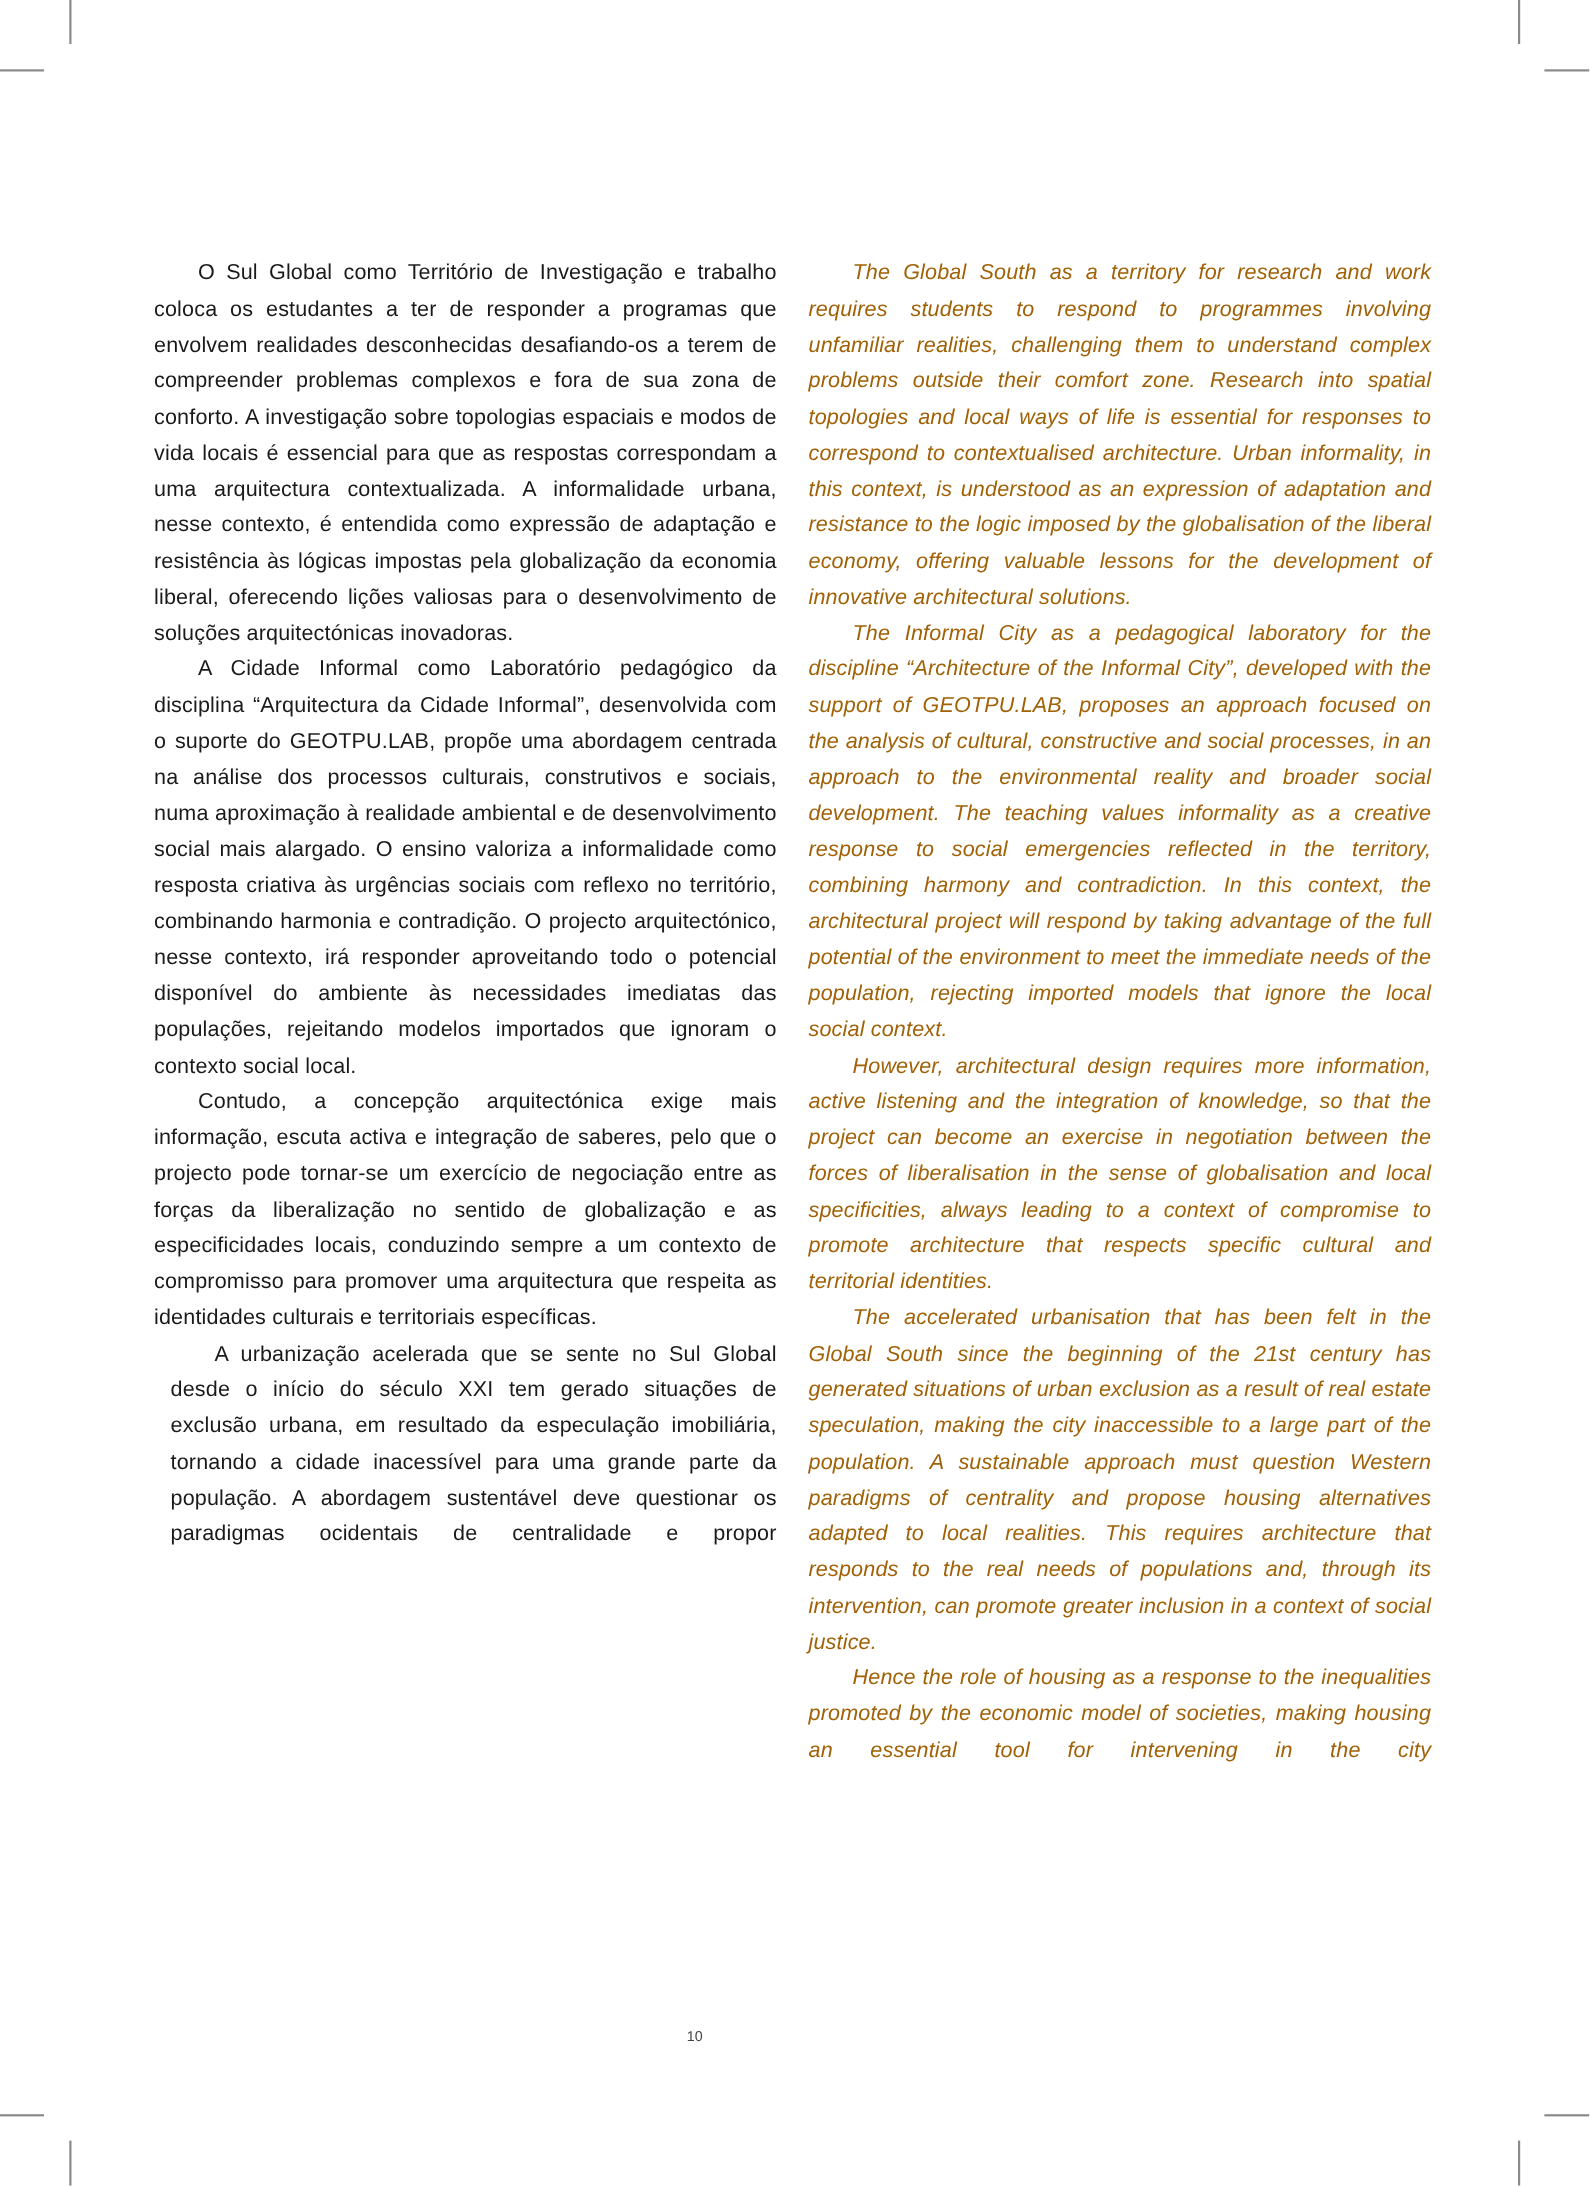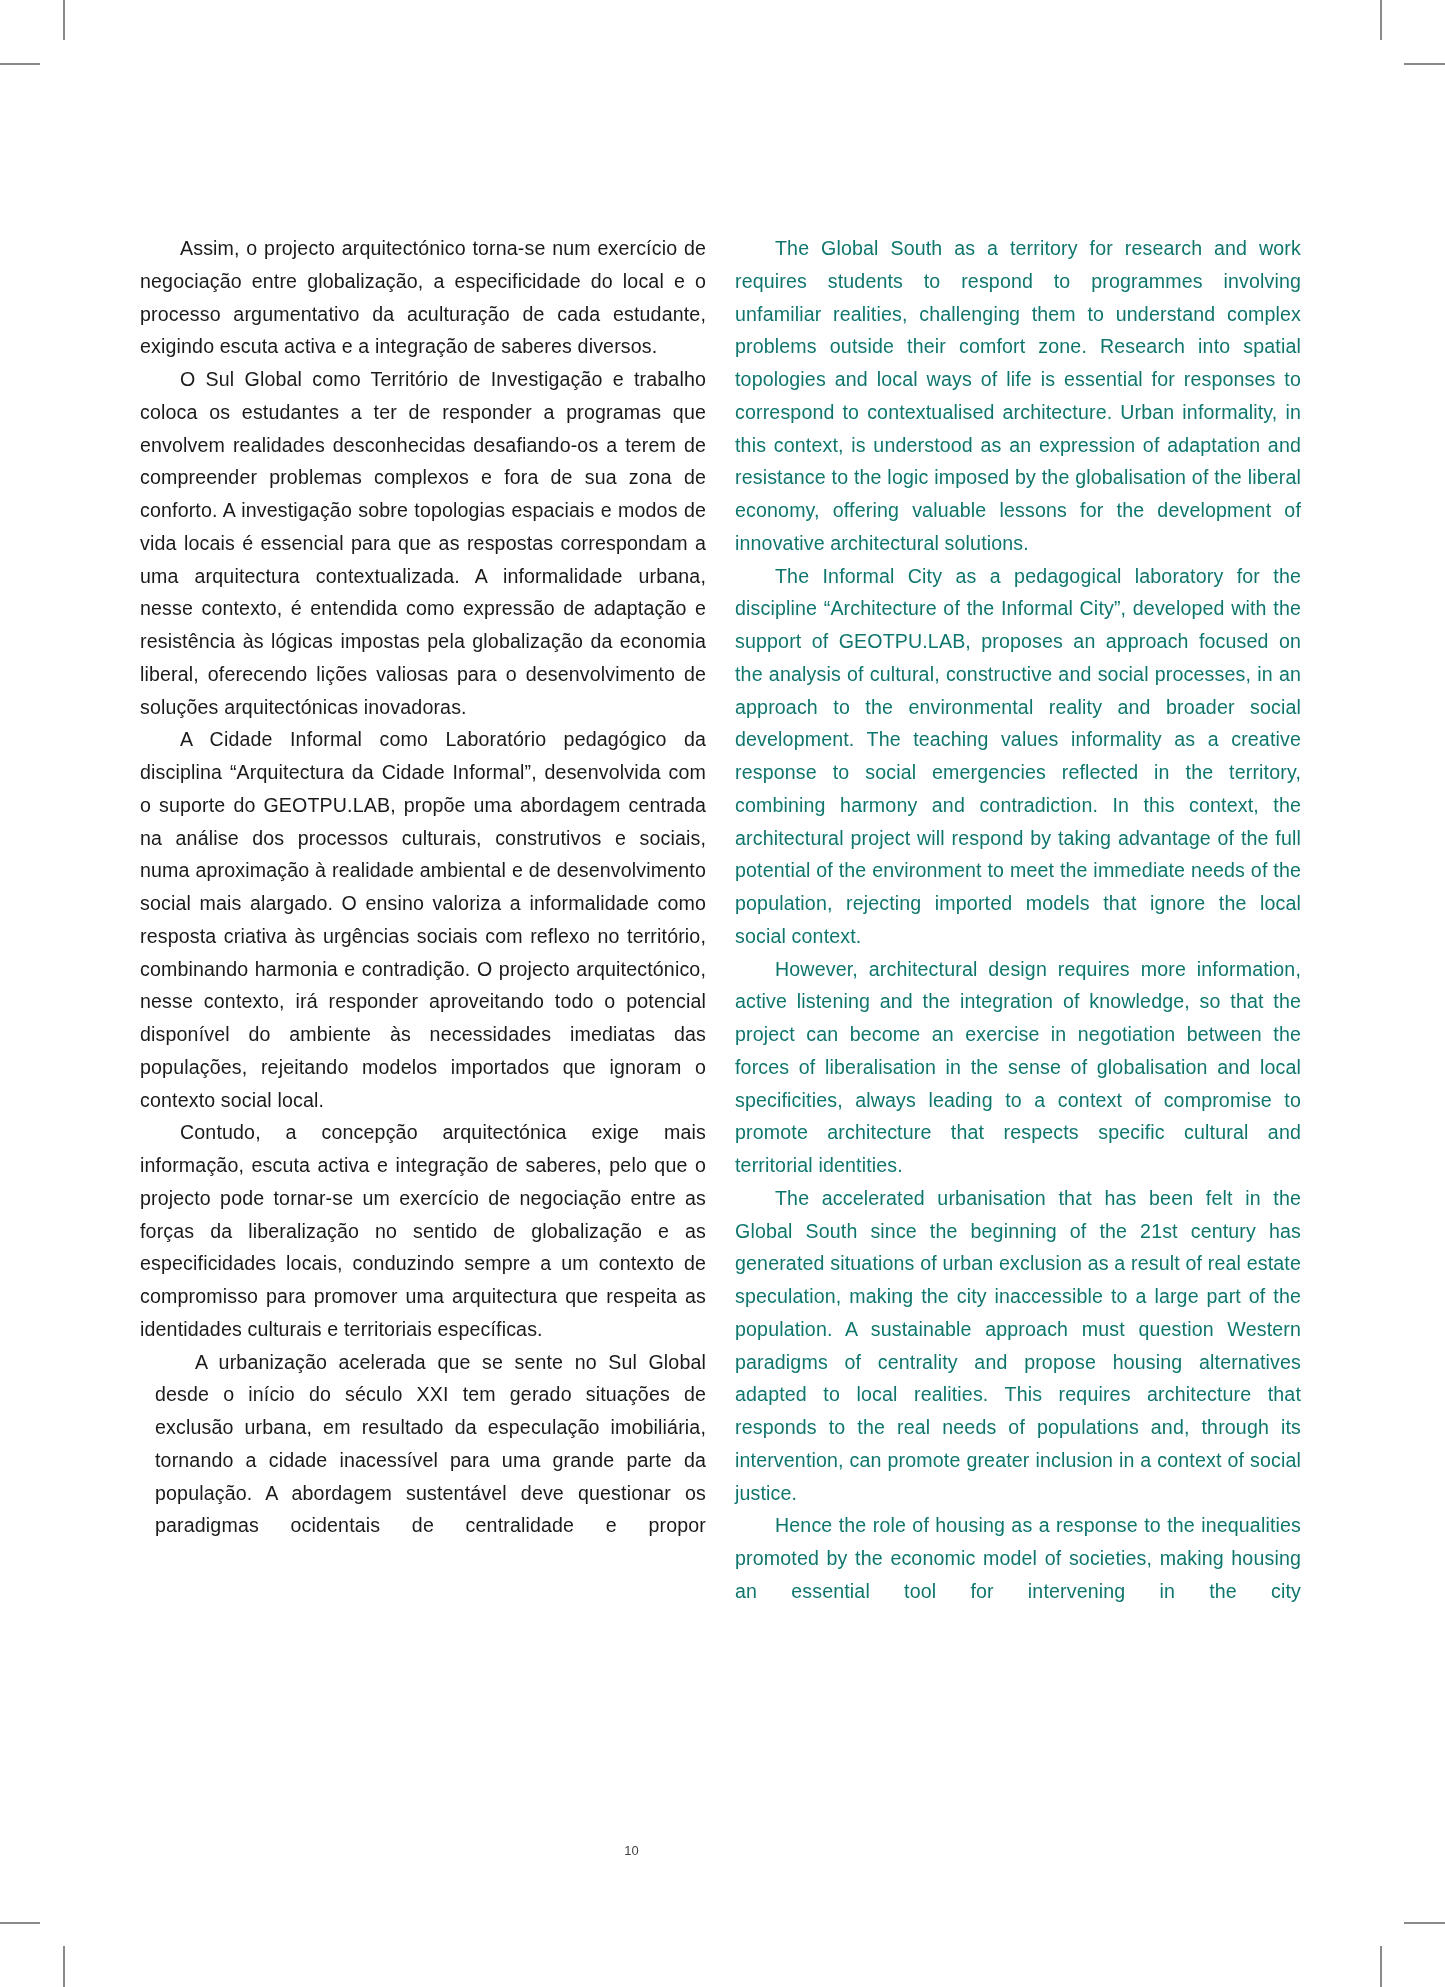--- a/index.html
+++ b/index.html
@@ -10,42 +10,41 @@
     top:232px;
     width:566px;
     font-family:"Liberation Sans", sans-serif;
     font-size:19.6px;
     line-height:32.75px;
     text-align:justify;
     letter-spacing:0.15px;
   }
   .col p { margin:0; text-indent:40px; }
   .col-pt { left:140px; color:#1a1a1a; }
-  .col-en { left:735px; color:#0f766e; }
+  .col-en { left:735px; color:#a16207;font-style:italic; }
   .page-number {
     position:absolute; left:0; width:1263px; top:1843px;
     text-align:center;
     font-family:"Liberation Sans", sans-serif;
     font-size:13px; color:#444;
   }
 </style>
 </head>
 <body>
 
 <div class="crop" style="left:63px;top:0;width:1.5px;height:40px;"></div>
 <div class="crop" style="left:0;top:63px;width:40px;height:1.5px;"></div>
 <div class="crop" style="left:1380px;top:0;width:1.5px;height:40px;"></div>
 <div class="crop" style="left:1404px;top:63px;width:41px;height:1.5px;"></div>
 <div class="crop" style="left:0;top:1922px;width:40px;height:1.5px;"></div>
 <div class="crop" style="left:63px;top:1946px;width:1.5px;height:41px;"></div>
 <div class="crop" style="left:1404px;top:1922px;width:41px;height:1.5px;"></div>
 <div class="crop" style="left:1380px;top:1946px;width:1.5px;height:41px;"></div>
 
 <div class="col col-pt">
-  <p>Assim, o projecto arquitectónico torna-se num exercício de negociação entre globalização, a especificidade do local e o processo argumentativo da aculturação de cada estudante, exigindo escuta activa e a integração de saberes diversos.</p>
   <p>O Sul Global como Território de Investigação e trabalho coloca os estudantes a ter de responder a programas que envolvem realidades desconhecidas desafiando-os a terem de compreender problemas complexos e fora de sua zona de conforto.  A investigação sobre topologias espaciais e modos de vida locais é essencial para que as respostas correspondam a uma arquitectura contextualizada.  A informalidade urbana, nesse contexto, é entendida como expressão de adaptação e resistência às lógicas impostas pela globalização da economia liberal, oferecendo lições valiosas para o desenvolvimento de soluções arquitectónicas inovadoras.</p>
   <p>A Cidade Informal como Laboratório pedagógico da disciplina “Arquitectura da Cidade Informal”, desenvolvida com o suporte do GEOTPU.LAB, propõe uma abordagem centrada na análise dos processos culturais, construtivos e sociais, numa aproximação à realidade ambiental e de desenvolvimento social mais alargado.  O ensino valoriza a informalidade como resposta criativa às urgências sociais com reflexo no território, combinando harmonia e contradição.  O projecto arquitectónico, nesse contexto, irá responder aproveitando todo o potencial disponível do ambiente às necessidades imediatas das populações, rejeitando modelos importados que ignoram o contexto social local.</p>
   <p>Contudo, a concepção arquitectónica exige mais informação, escuta activa e integração de saberes, pelo que o projecto pode tornar-se um exercício de negociação entre as forças da liberalização no sentido de globalização e as especificidades locais, conduzindo sempre a um contexto de compromisso para promover uma arquitectura que respeita as identidades culturais e territoriais específicas.</p>
   <p style="text-align-last:justify;margin-left:15px;">A urbanização acelerada que se sente no Sul Global desde o início do século XXI tem gerado situações de exclusão urbana, em resultado da especulação imobiliária, tornando a cidade inacessível para uma grande parte da população. A abordagem sustentável deve questionar os paradigmas ocidentais de centralidade e propor</p>
 </div>
 
 <div class="col col-en">
   <p>The Global South as a territory for research and work requires students to respond to programmes involving unfamiliar realities, challenging them to understand complex problems outside their comfort zone.  Research into spatial topologies and local ways of life is essential for responses to correspond to contextualised architecture. Urban informality, in this context, is understood as an expression of adaptation and resistance to the logic imposed by the globalisation of the liberal economy, offering valuable lessons for the development of innovative architectural solutions.</p>
   <p>The Informal City as a pedagogical laboratory for the discipline “Architecture of the Informal City”, developed with the support of GEOTPU.LAB, proposes an approach focused on the analysis of cultural, constructive and social processes, in an approach to the environmental reality and broader social development.  The teaching values informality as a creative response to social emergencies reflected in the territory, combining harmony and contradiction. In this context, the architectural project will respond by taking advantage of the full potential of the environment to meet the immediate needs of the population, rejecting imported models that ignore the local social context.</p>
   <p>However, architectural design requires more information, active listening and the integration of knowledge, so that the project can become an exercise in negotiation between the forces of liberalisation in the sense of globalisation and local specificities, always leading to a context of compromise to promote architecture that respects specific cultural and territorial identities.</p>

